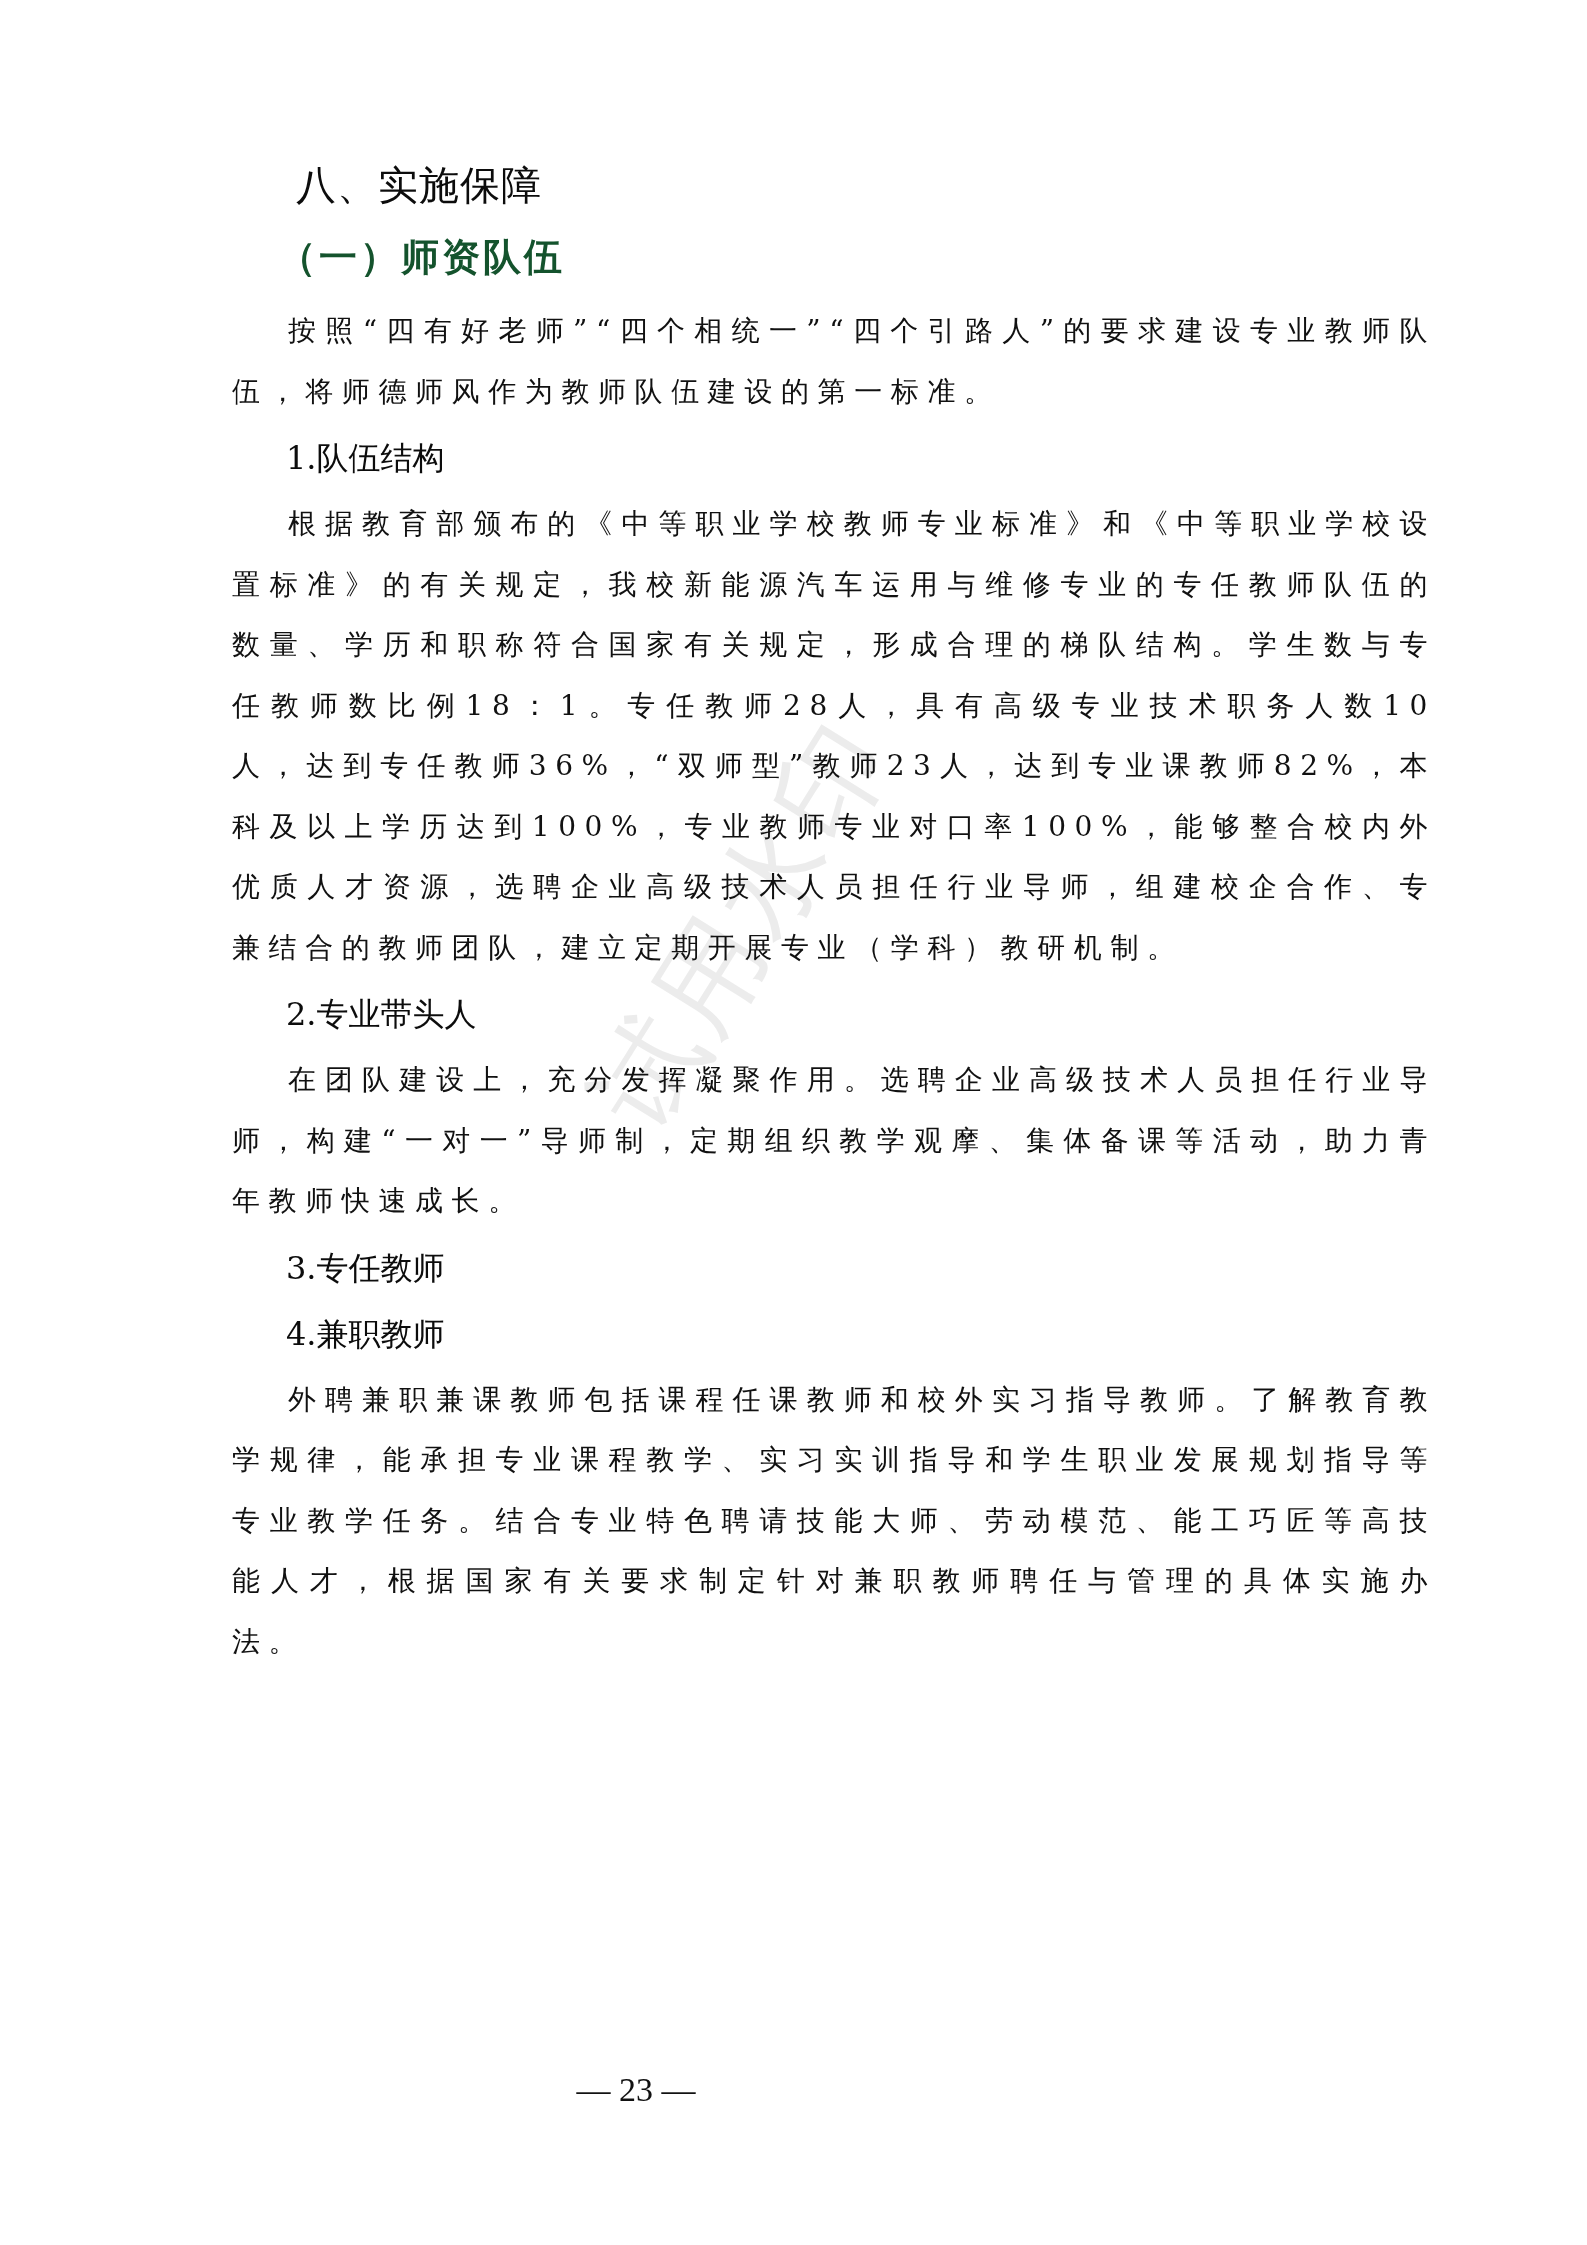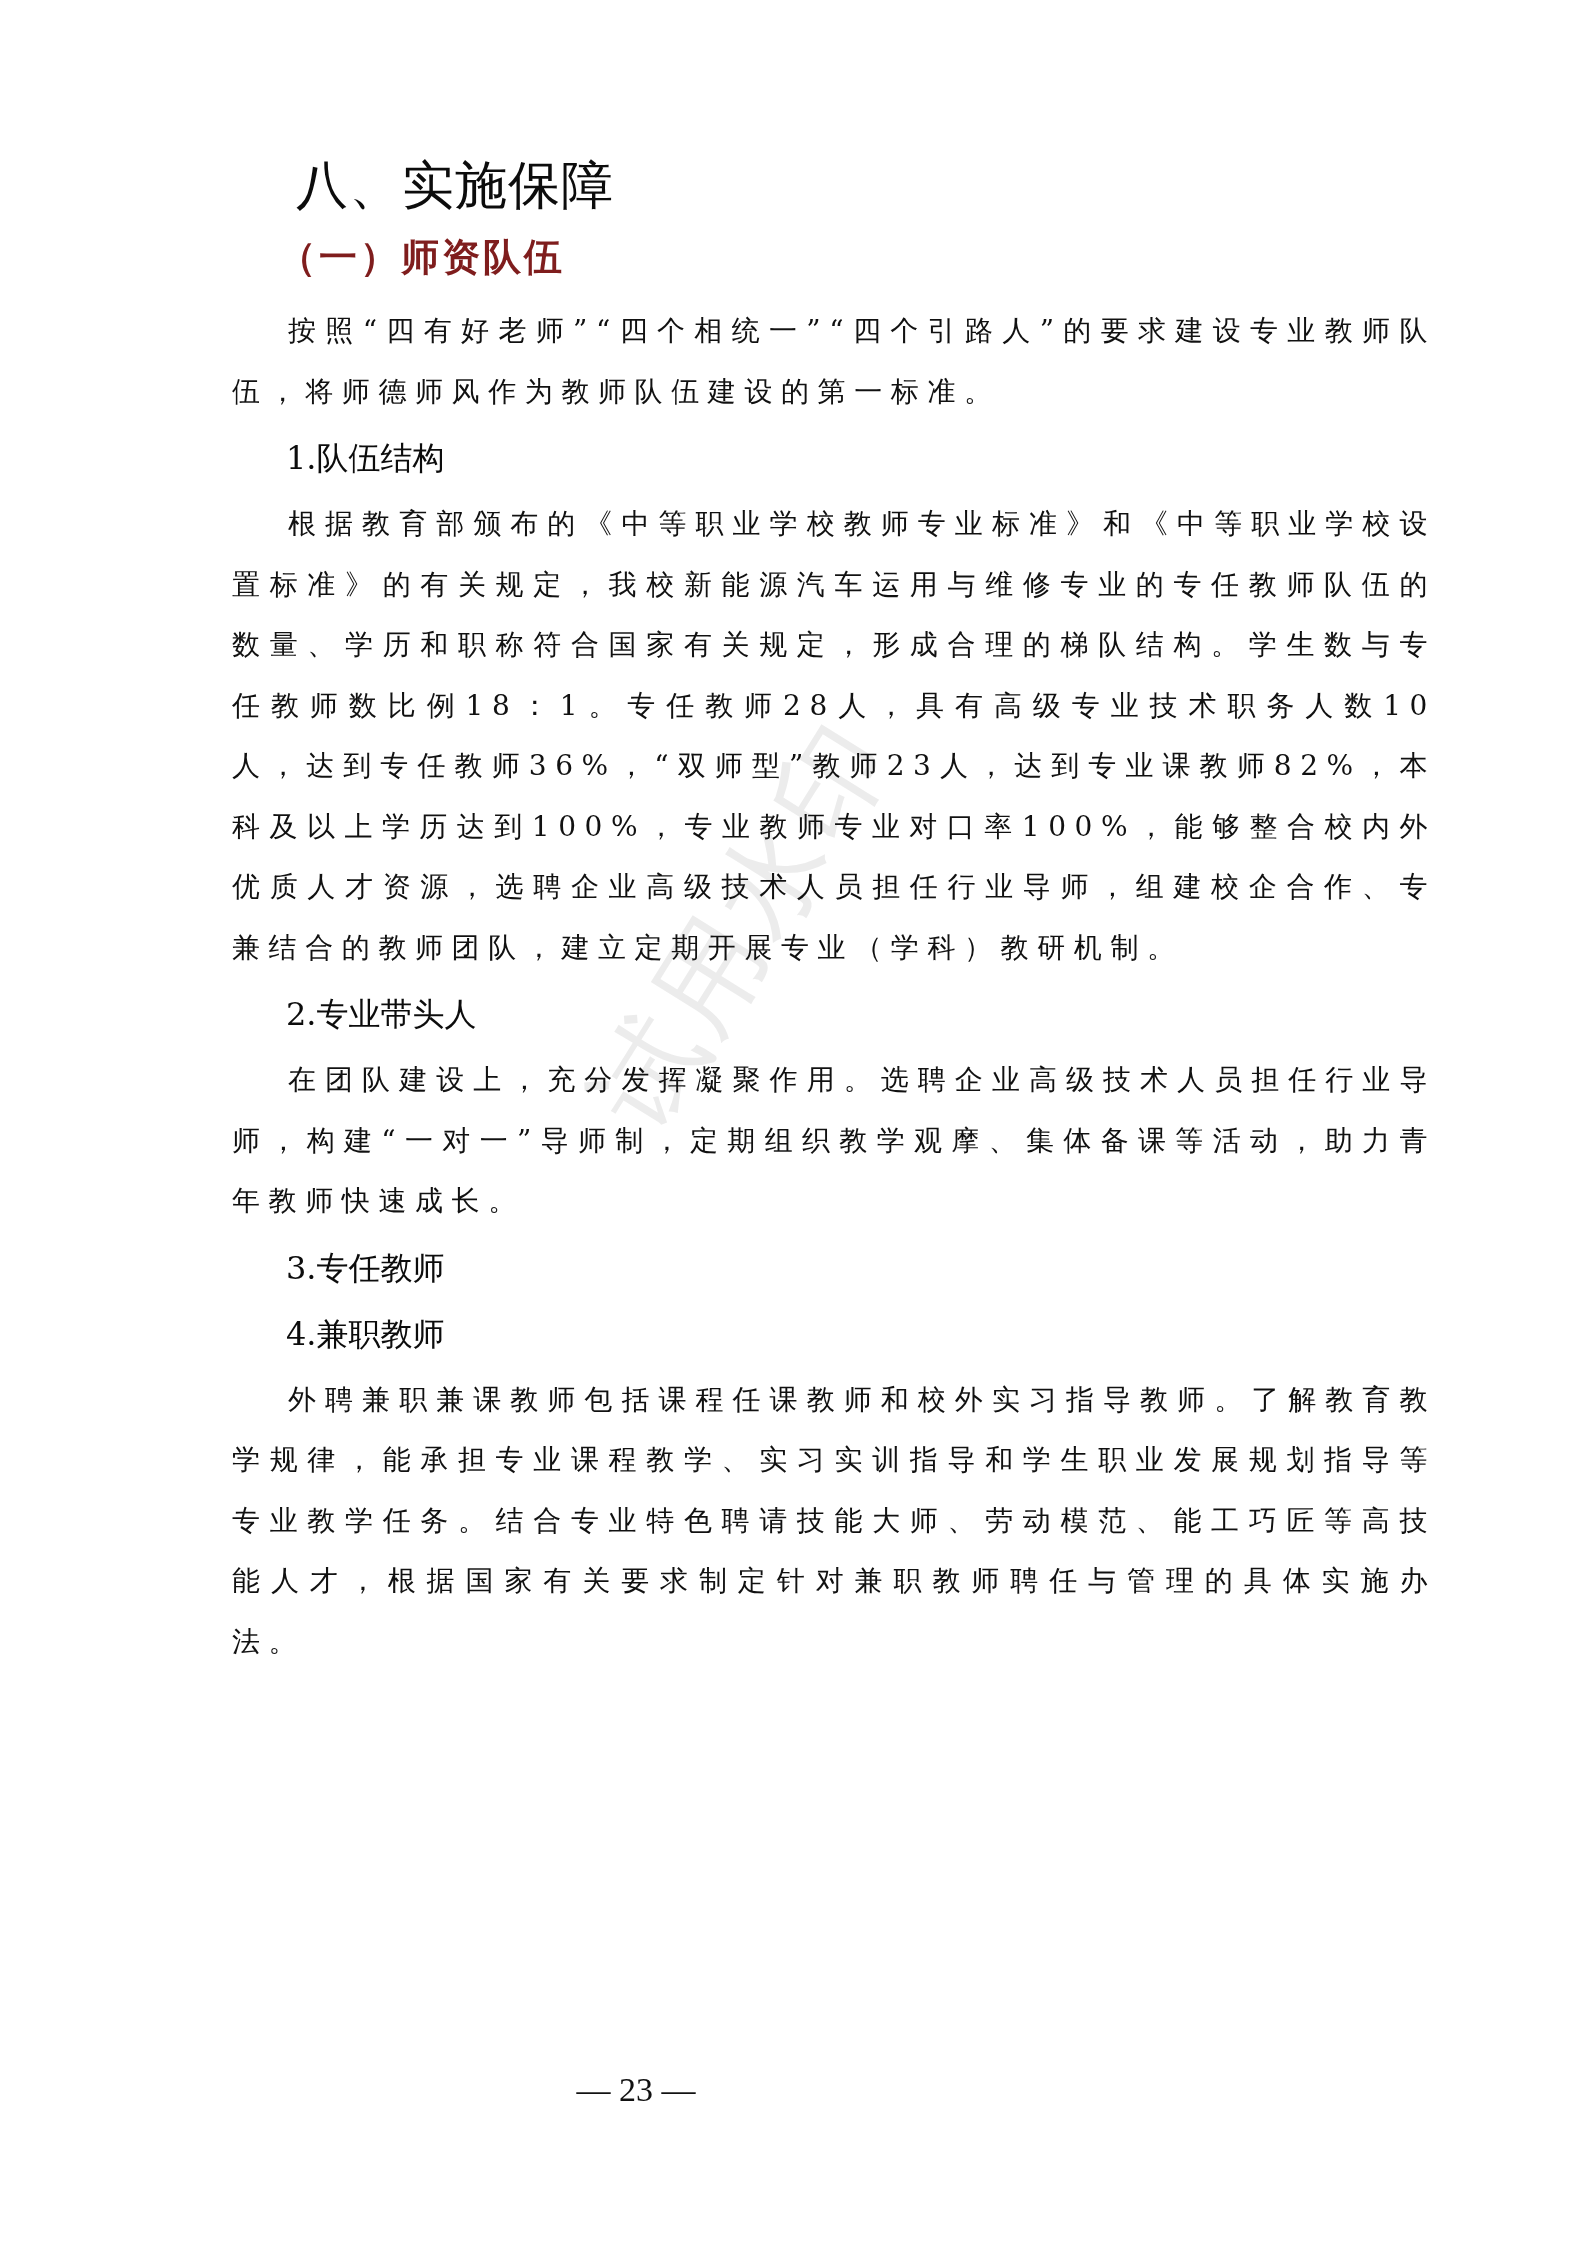--- a/index.html
+++ b/index.html
@@ -23,39 +23,39 @@
       background: #ffffff;
     }
     .content {
       position: absolute;
       left: 232px;
       top: 155px;
       width: 1204px;
     }
     .h1 {
       font-family: "DejaVu Sans", "Liberation Sans", sans-serif;
-      font-size: 52px;
+      font-size: 40px;
       line-height: 60px;
       height: 60px;
       margin: 0 0 12px 64px;
       padding: 0;
       font-weight: normal;
       letter-spacing: 1px;
       color: #0c0c0c;
     }
     .h2 {
       font-family: "DejaVu Serif", "Liberation Serif", serif;
       font-size: 38px;
       line-height: 60px;
       height: 60px;
       margin: 0 0 14px 46px;
       padding: 0;
       font-weight: bold;
       letter-spacing: 3px;
-      color: #7f1d1d;
+      color: #14532d;
     }
     .h3 {
       font-family: "DejaVu Serif", "Liberation Serif", serif;
       font-size: 32px;
       line-height: 60px;
       height: 60px;
       margin: 6px 0 6px 54px;
       padding: 0;
       font-weight: normal;
       color: #0c0c0c;

